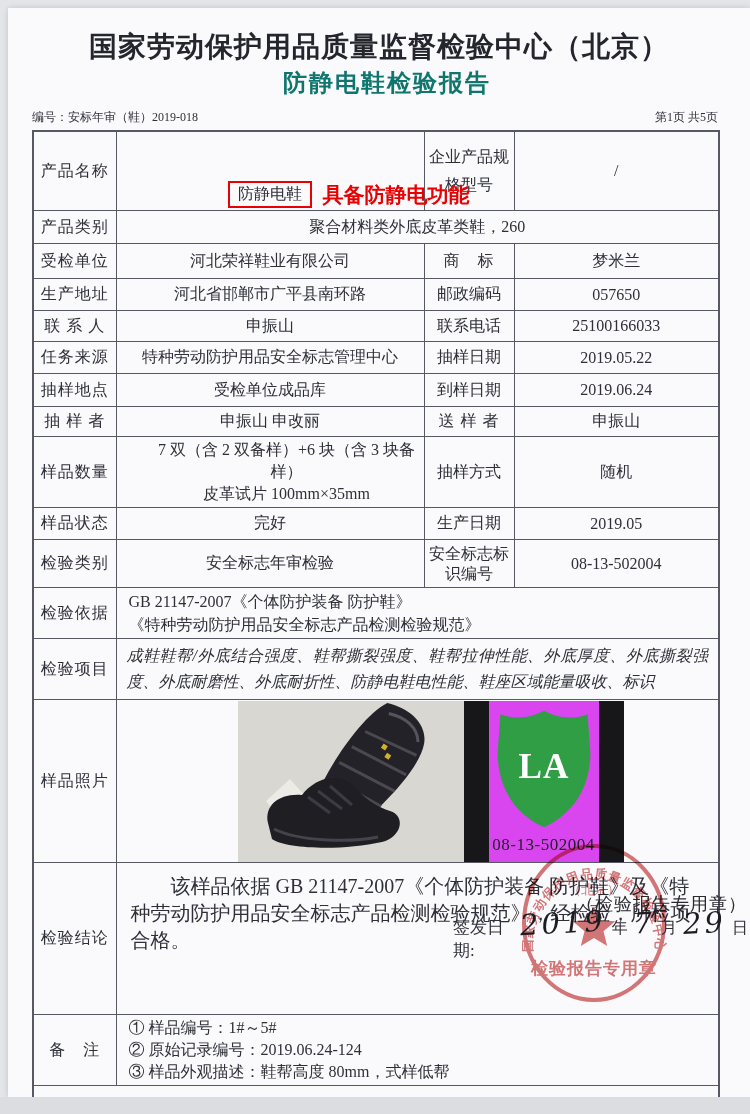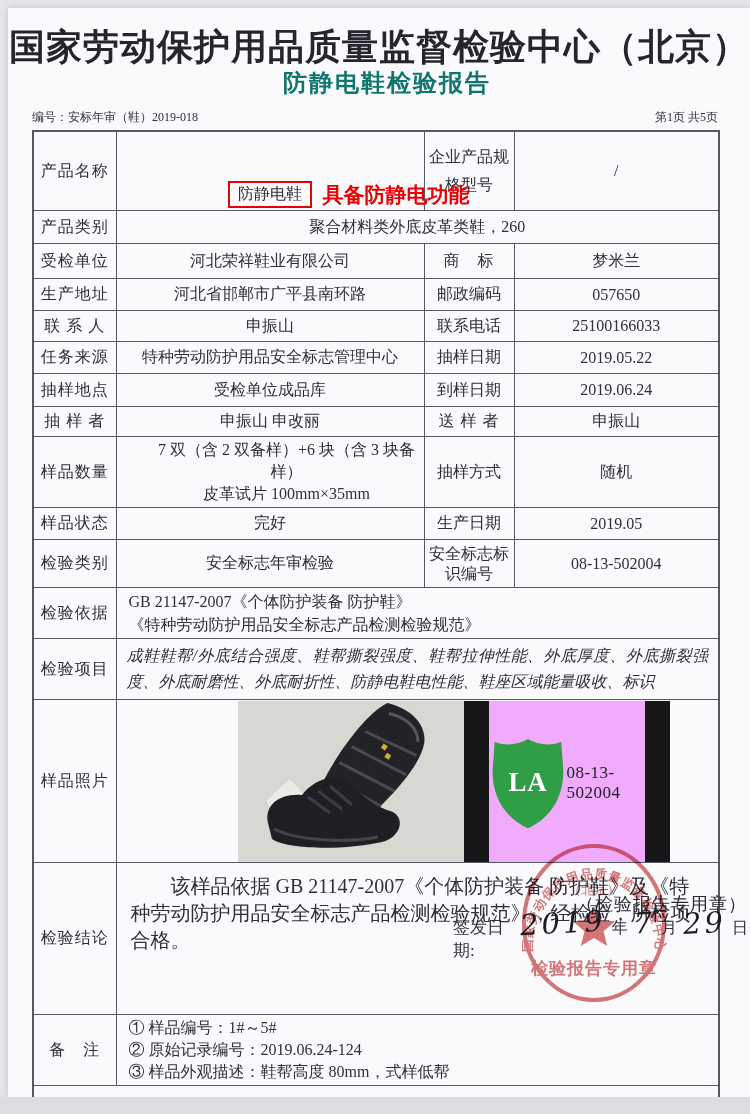--- a/index.html
+++ b/index.html
@@ -1,20 +1,20 @@
 <!DOCTYPE html>
 <html><head>
 <meta charset="utf-8">
 <style>
   html,body{margin:0;padding:0;width:750px;height:1114px;background:#e4e5e9;overflow:hidden;
     font-family:"Liberation Serif","DejaVu Serif",serif;color:#2e2f38;}
   .page{position:absolute;top:8px;left:8px;width:742px;height:1089px;background:#fafafc;
     box-shadow:0 0 6px rgba(0,0,0,.15);}
   .org-title{margin:0;padding-top:22px;text-align:center;font-family:"Liberation Sans","DejaVu Sans",sans-serif;
-    font-weight:bold;font-size:36px;line-height:34px;letter-spacing:1px;color:#24252d;}
+    font-weight:bold;font-size:28px;line-height:34px;letter-spacing:1px;color:#24252d;}
   .report-title{margin:4px 0 0 16px;text-align:center;font-family:"Liberation Sans","DejaVu Sans",sans-serif;
     font-weight:bold;font-size:24px;line-height:30px;letter-spacing:2px;color:#0f766e;}
   .meta-row{margin:8px 32px 0 24px;display:flex;justify-content:space-between;align-items:baseline;
     font-size:12px;line-height:22px;}
   table.report{border-collapse:collapse;table-layout:fixed;width:686px;margin:2px 0 0 24px;
     border:2px solid #565863;}
   td{border:1px solid #565863;font-size:16px;vertical-align:middle;padding:2px 4px;overflow:visible;}
   td.lbl{text-align:center;letter-spacing:1px;}
   td.val{text-align:center;}
   .rel{position:relative;width:100%;height:100%;}
@@ -23,21 +23,21 @@
   .items-text{line-height:26px;text-align:justify;padding:2px 6px;font-style:italic;}
   
   .r1-wrap{display:flex;align-items:center;justify-content:center;height:100%;margin-top:47px;}
   .red-box{border:2px solid #e60202;padding:1px 8px;color:#2e2f38;}
   .red-note{position:absolute;left:202px;top:50%;transform:translateY(-50%);white-space:nowrap;
     font-family:"Liberation Sans","DejaVu Sans",sans-serif;font-weight:bold;font-size:21px;color:#e60202;z-index:3;}
   
   .photo-wrap{display:flex;height:161px;margin-left:121px;align-items:stretch;}
   .shoe-photo{flex:0 0 auto;}
   .bar{flex:0 0 25px;background:#17171a;}
-  .la-card{flex:0 0 110px;background:#f0abfc;display:flex;flex-direction:row;align-items:center;}
+  .la-card{flex:0 0 110px;background:#d946ef;display:flex;flex-direction:column;align-items:center;}
   .la-code{font-size:17px;letter-spacing:.5px;color:#1d1d24;margin-top:4px;}
   
   .conclusion-td{vertical-align:top;}
   .conclusion-text{margin:8px 10px 0 10px;font-size:20px;line-height:27px;text-indent:2em;text-align:left;}
   .seal-note-black{position:absolute;left:568px;top:884px;font-size:18px;color:#2a2a30;letter-spacing:1px;z-index:2;}
   .issue-date{position:absolute;left:445px;top:898px;display:flex;align-items:baseline;z-index:6;}
   .issue-date .plabel{font-size:17px;}
   .hand{font-family:"DejaVu Serif",serif;font-style:italic;font-size:29px;color:#1c1c24;
     letter-spacing:3px;transform:rotate(-3deg);display:inline-block;margin:0 4px;}
   .unit{font-size:16px;margin:0 2px;}

